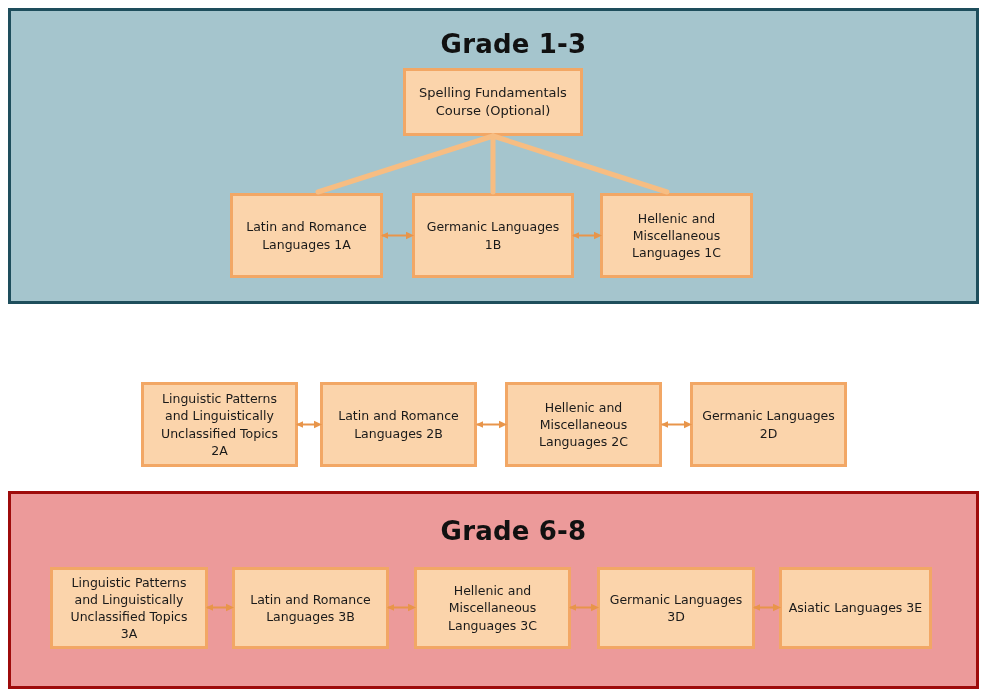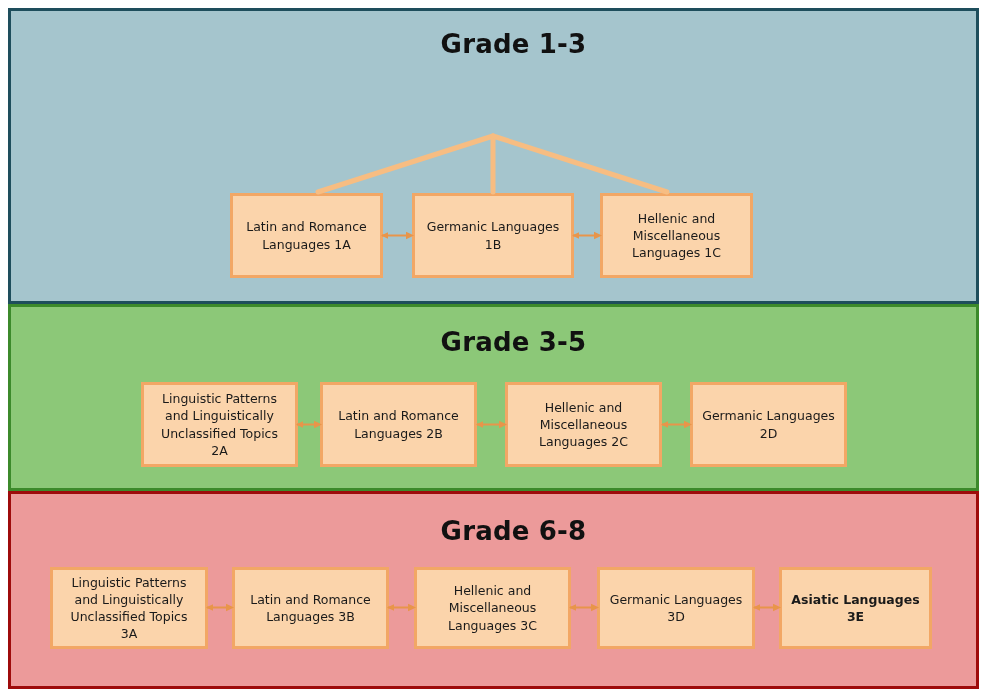--- a/index.html
+++ b/index.html
@@ -104,34 +104,33 @@
 </style>
 </head>
 <body>
 
 <div id="diagram">
 
   <div class="band" id="band-grade-1-3">
     <div class="band-title" style="top:18px;">Grade 1-3</div>
   </div>
 
+  <div class="node big" id="node-1-root" style="left:403px; top:68px; width:180px; height:68px;">Spelling Fundamentals
+Course (Optional)</div>
 
   <div class="node" id="node-1A" style="left:230px; top:193px; width:153px; height:85px;">Latin and Romance
 Languages 1A</div>
 
   <div class="node" id="node-1B" style="left:412px; top:193px; width:162px; height:85px;">Germanic Languages
 1B</div>
 
   <div class="node" id="node-1C" style="left:600px; top:193px; width:153px; height:85px;">Hellenic and
 Miscellaneous
 Languages 1C</div>
 
-  <div class="band" id="band-grade-3-5">
-    <div class="band-title" style="top:20px;">Grade 3-5</div>
-  </div>
 
   <div class="node" id="node-2A" style="left:141px; top:382px; width:157px; height:85px;">Linguistic Patterns
 and Linguistically
 Unclassified Topics
 2A</div>
 
   <div class="node" id="node-2B" style="left:320px; top:382px; width:157px; height:85px;">Latin and Romance
 Languages 2B</div>
 
   <div class="node" id="node-2C" style="left:505px; top:382px; width:157px; height:85px;">Hellenic and
@@ -153,21 +152,21 @@
   <div class="node" id="node-3B" style="left:232px; top:567px; width:157px; height:82px;">Latin and Romance
 Languages 3B</div>
 
   <div class="node" id="node-3C" style="left:414px; top:567px; width:157px; height:82px;">Hellenic and
 Miscellaneous
 Languages 3C</div>
 
   <div class="node" id="node-3D" style="left:597px; top:567px; width:158px; height:82px;">Germanic Languages
 3D</div>
 
-  <div class="node" id="node-3E" style="left:779px; top:567px; width:153px; height:82px;font-weight:bold;">Asiatic Languages 3E</div>
+  <div class="node" id="node-3E" style="left:779px; top:567px; width:153px; height:82px;">Asiatic Languages 3E</div>
 
   <svg id="tree-connectors">
     <g stroke="#F7BD82" stroke-width="5" fill="none" stroke-linecap="round">
       <line x1="493" y1="136" x2="318" y2="192"></line>
       <line x1="493" y1="136" x2="493" y2="192"></line>
       <line x1="493" y1="136" x2="667" y2="192"></line>
     </g>
   </svg>
 
   <div class="arrow" style="left:381px; top:230px; width:33px;">

